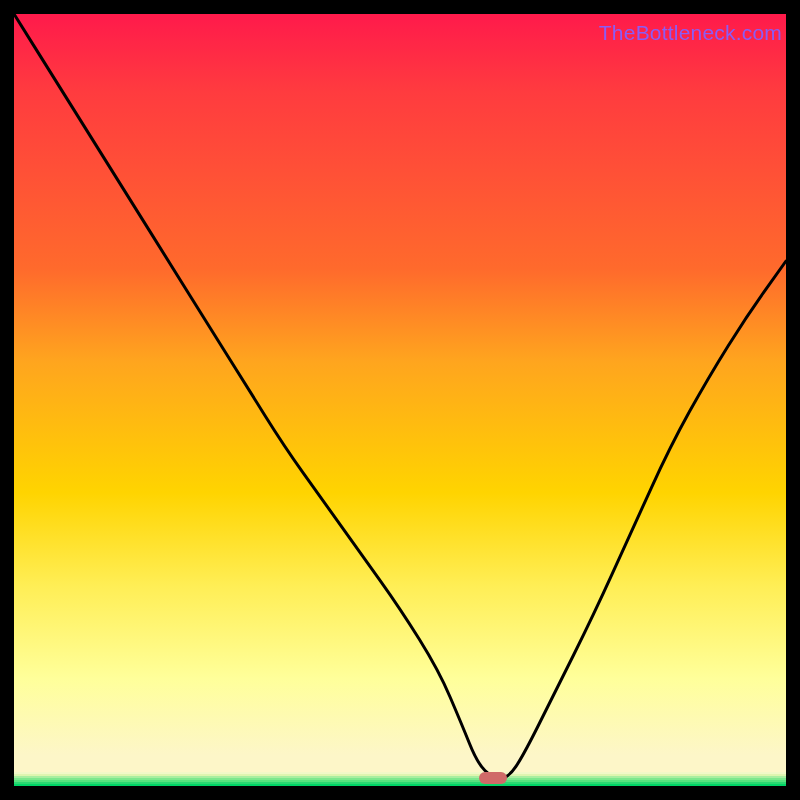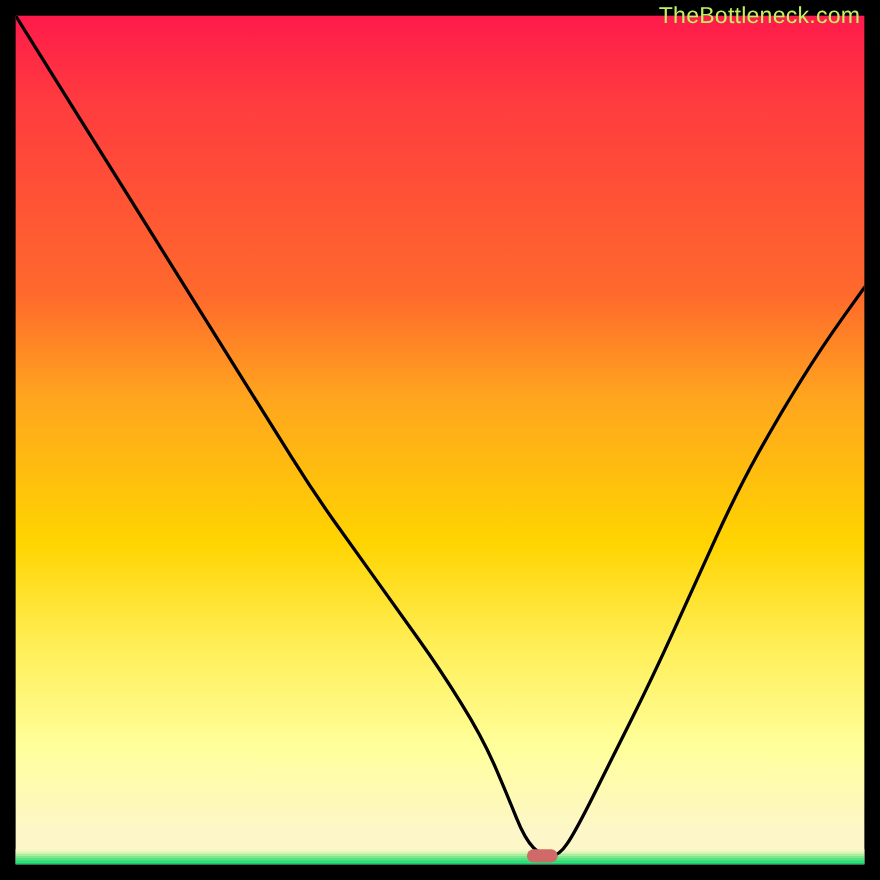--- a/index.html
+++ b/index.html
@@ -32,23 +32,23 @@
     position: absolute;
     left: 0;
     right: 0;
     bottom: 0;
   }
   .green-strip > div {
     height: 2px;
   }
   .watermark {
     position: absolute;
-    top: 3px;
+    top: 21px;
     right: 18px;
-    color: #bef264;
+    color: #8b5cf6;
     font-size: 21px;
     font-weight: 500;
     letter-spacing: 0.2px;
     user-select: none;
   }
   svg.curve {
     position: absolute;
     inset: 0;
   }
   .marker {

